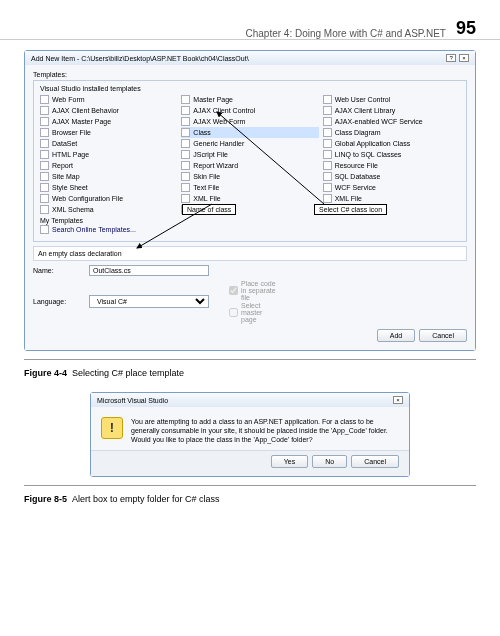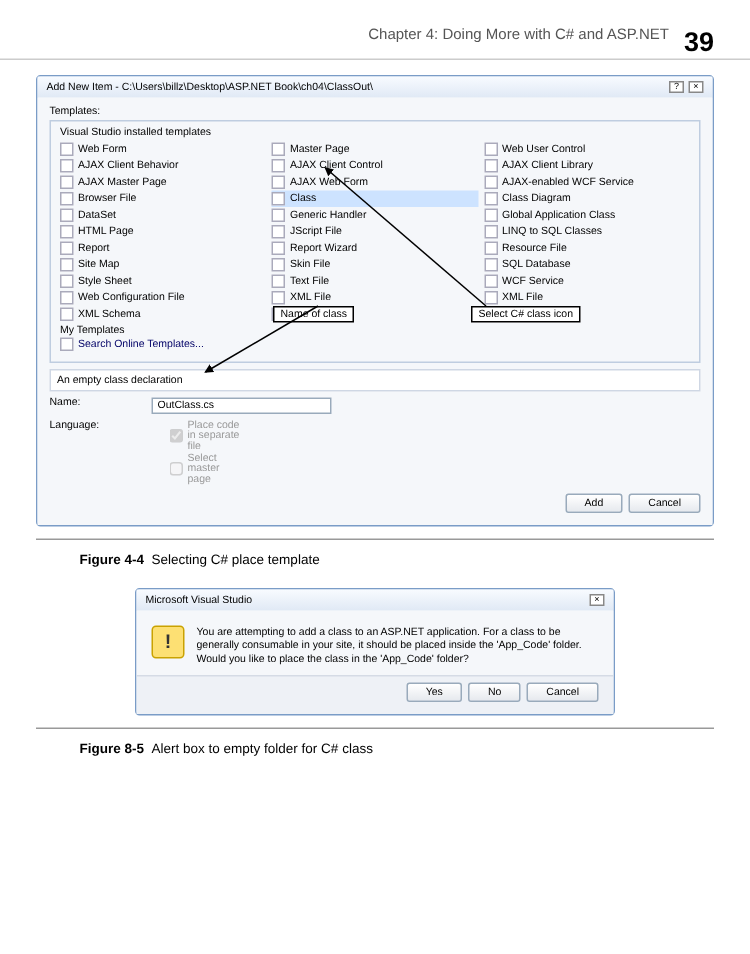--- a/index.html
+++ b/index.html
@@ -1,18 +1,18 @@
 <!DOCTYPE html>
 <html><head>
 <meta charset="utf-8">
 <style>
   * { margin:0; padding:0; box-sizing:border-box; }
   body { width:500px; height:636px; background:#fff; font-family:Arial,Helvetica,sans-serif; font-size:8px; color:#000; }
 
-  .page-header { display:flex; justify-content:flex-end; align-items:flex-start; padding:18px 24px 0 24px; border-bottom:1px solid #ccc; height:40px; font-family:"Futura","Trebuchet MS",sans-serif; }
+  .page-header { display:flex; justify-content:flex-end; align-items:flex-end; padding:18px 24px 0 24px; border-bottom:1px solid #ccc; height:40px; font-family:"Futura","Trebuchet MS",sans-serif; }
   .page-header .chap { font-size:10px; color:#555; margin-right:10px; }
   .page-header .pagenum { font-size:18px; font-weight:bold; }
 
   .content { padding:10px 24px 0 24px; }
 
   .win { border:1px solid #7a9cc7; background:#eaf0f8; margin-bottom:8px; border-radius:3px; }
   .win-title { background:linear-gradient(#f8fbff,#e0e9f5); padding:3px 6px; font-size:7px; display:flex; justify-content:space-between; align-items:center; }
   .win-title .ctrls span { display:inline-block; width:10px; height:8px; border:1px solid #888; margin-left:1px; background:#fff; font-size:6px; line-height:6px; text-align:center; }
   .win-body { padding:6px 8px 8px 8px; background:#f5f7fa; }
 
@@ -23,51 +23,51 @@
   .tpl-grid { display:flex; gap:4px; }
   .tpl-col { flex:1; }
   .tpl-item { display:flex; align-items:center; gap:3px; font-size:7px; padding:1px 0; white-space:nowrap; }
   .tpl-item.sel { background:#cde3ff; }
   .tpl-ico { width:9px; height:9px; background:#fff; border:1px solid #aab; display:inline-block; }
   .tpl-foot { margin-top:2px; font-size:7px; }
   .tpl-foot .link { color:#006; }
 
   .desc-bar { border:1px solid #cfd7e4; background:#fff; font-size:7px; padding:3px 4px; margin-top:4px; }
 
-  .row { display:flex; align-items:flex-start; margin-top:4px; gap:20px; }
+  .row { display:flex; align-items:center; margin-top:4px; gap:8px; }
   .row label { width:48px; font-size:7px; }
   .row input[type=text] { flex:0 0 120px; font-size:7px; padding:1px 3px; border:1px solid #9ab; background:#fff; }
   .row select { flex:0 0 120px; font-size:7px; padding:1px 3px; border:1px solid #9ab; background:#fff; }
   .row .chk { display:flex; align-items:center; gap:3px; font-size:7px; color:#999; }
   .row input[type=checkbox] { width:9px; height:9px; }
 
   .btn-row { display:flex; justify-content:flex-end; gap:4px; margin-top:6px; }
   .btn { font-size:7px; padding:2px 12px; border:1px solid #9ab; background:linear-gradient(#fff,#e6e9ee); border-radius:2px; }
 
   .anno { position:relative; }
   .anno-box { position:absolute; background:#fff; border:1px solid #000; font-size:7px; padding:1px 4px; white-space:nowrap; }
   svg.arrows { position:absolute; top:0; left:0; pointer-events:none; }
 
   .hr { border-top:1px solid #999; margin:8px 0; }
   .caption { font-size:9px; margin:4px 0 14px 0; }
-  .caption b { font-weight:bold; text-transform:none;margin-left:29px; }
+  .caption b { font-weight:bold; text-transform:none; }
 
   .alert-win { width:320px; margin:0 auto; }
   .alert-body { display:flex; gap:8px; padding:10px 10px 6px 10px; background:#f5f7fa; }
   .alert-ico { width:22px; height:22px; background:#fde073; border:1px solid #caa200; border-radius:3px; position:relative; flex:none; }
   .alert-ico::after { content:"!"; position:absolute; left:0; right:0; top:2px; text-align:center; font-weight:bold; font-size:13px; color:#333; }
   .alert-msg { font-size:7px; line-height:1.3; }
   .alert-btns { display:flex; justify-content:flex-end; gap:4px; padding:4px 10px 8px 10px; background:#eef1f6; border-top:1px solid #d5dbe5; }
 </style>
 </head>
 <body>
 
 <div class="page-header">
   <span class="chap">Chapter 4:   Doing More with C# and ASP.NET</span>
-  <span class="pagenum">39</span>
+  <span class="pagenum">95</span>
 </div>
 
 <div class="content">
 
   <div class="anno">
     <div class="win">
       <div class="win-title">
         <span>Add New Item - C:\Users\billz\Desktop\ASP.NET Book\ch04\ClassOut\</span>
         <span class="ctrls">
           <span>?</span>
@@ -228,20 +228,23 @@
         </fieldset>
 
         <div class="desc-bar">An empty class declaration</div>
 
         <div class="row">
           <label>Name:</label>
           <input type="text" id="name-input" value="OutClass.cs" style="">
         </div>
         <div class="row">
           <label>Language:</label>
+          <select>
+            <option>Visual C#</option>
+          </select>
           <div style="flex:1;display:flex;flex-direction:column;gap:1px;margin-left:12px">
             <label class="chk">
               <input type="checkbox" checked="" disabled="" style="">
               <span>Place code in separate file</span>
             </label>
             <label class="chk">
               <input type="checkbox" disabled="" style="">
               <span>Select master page</span>
             </label>
           </div>

